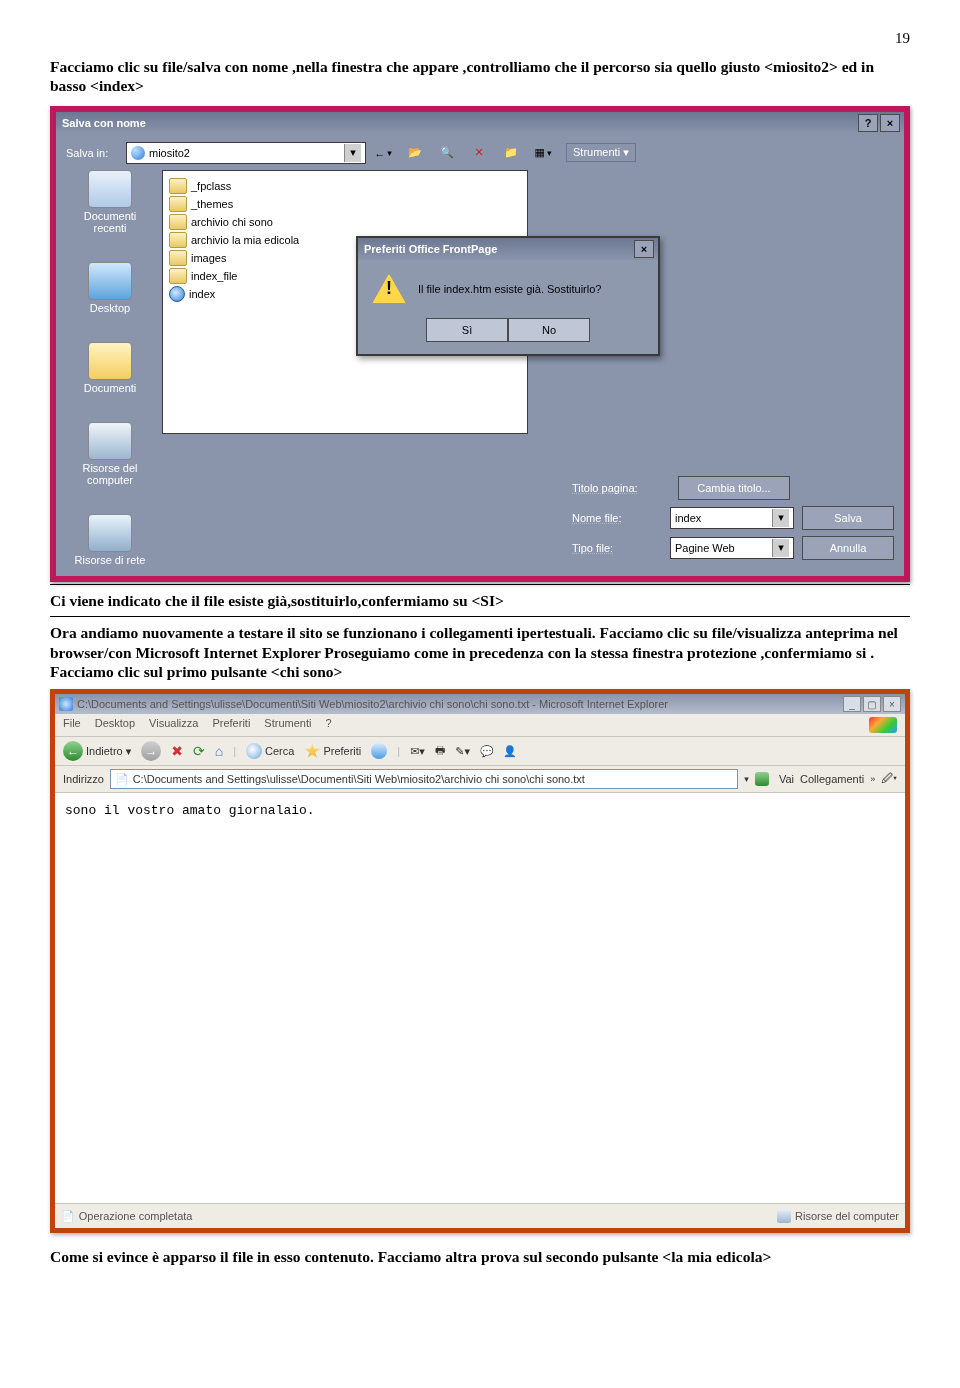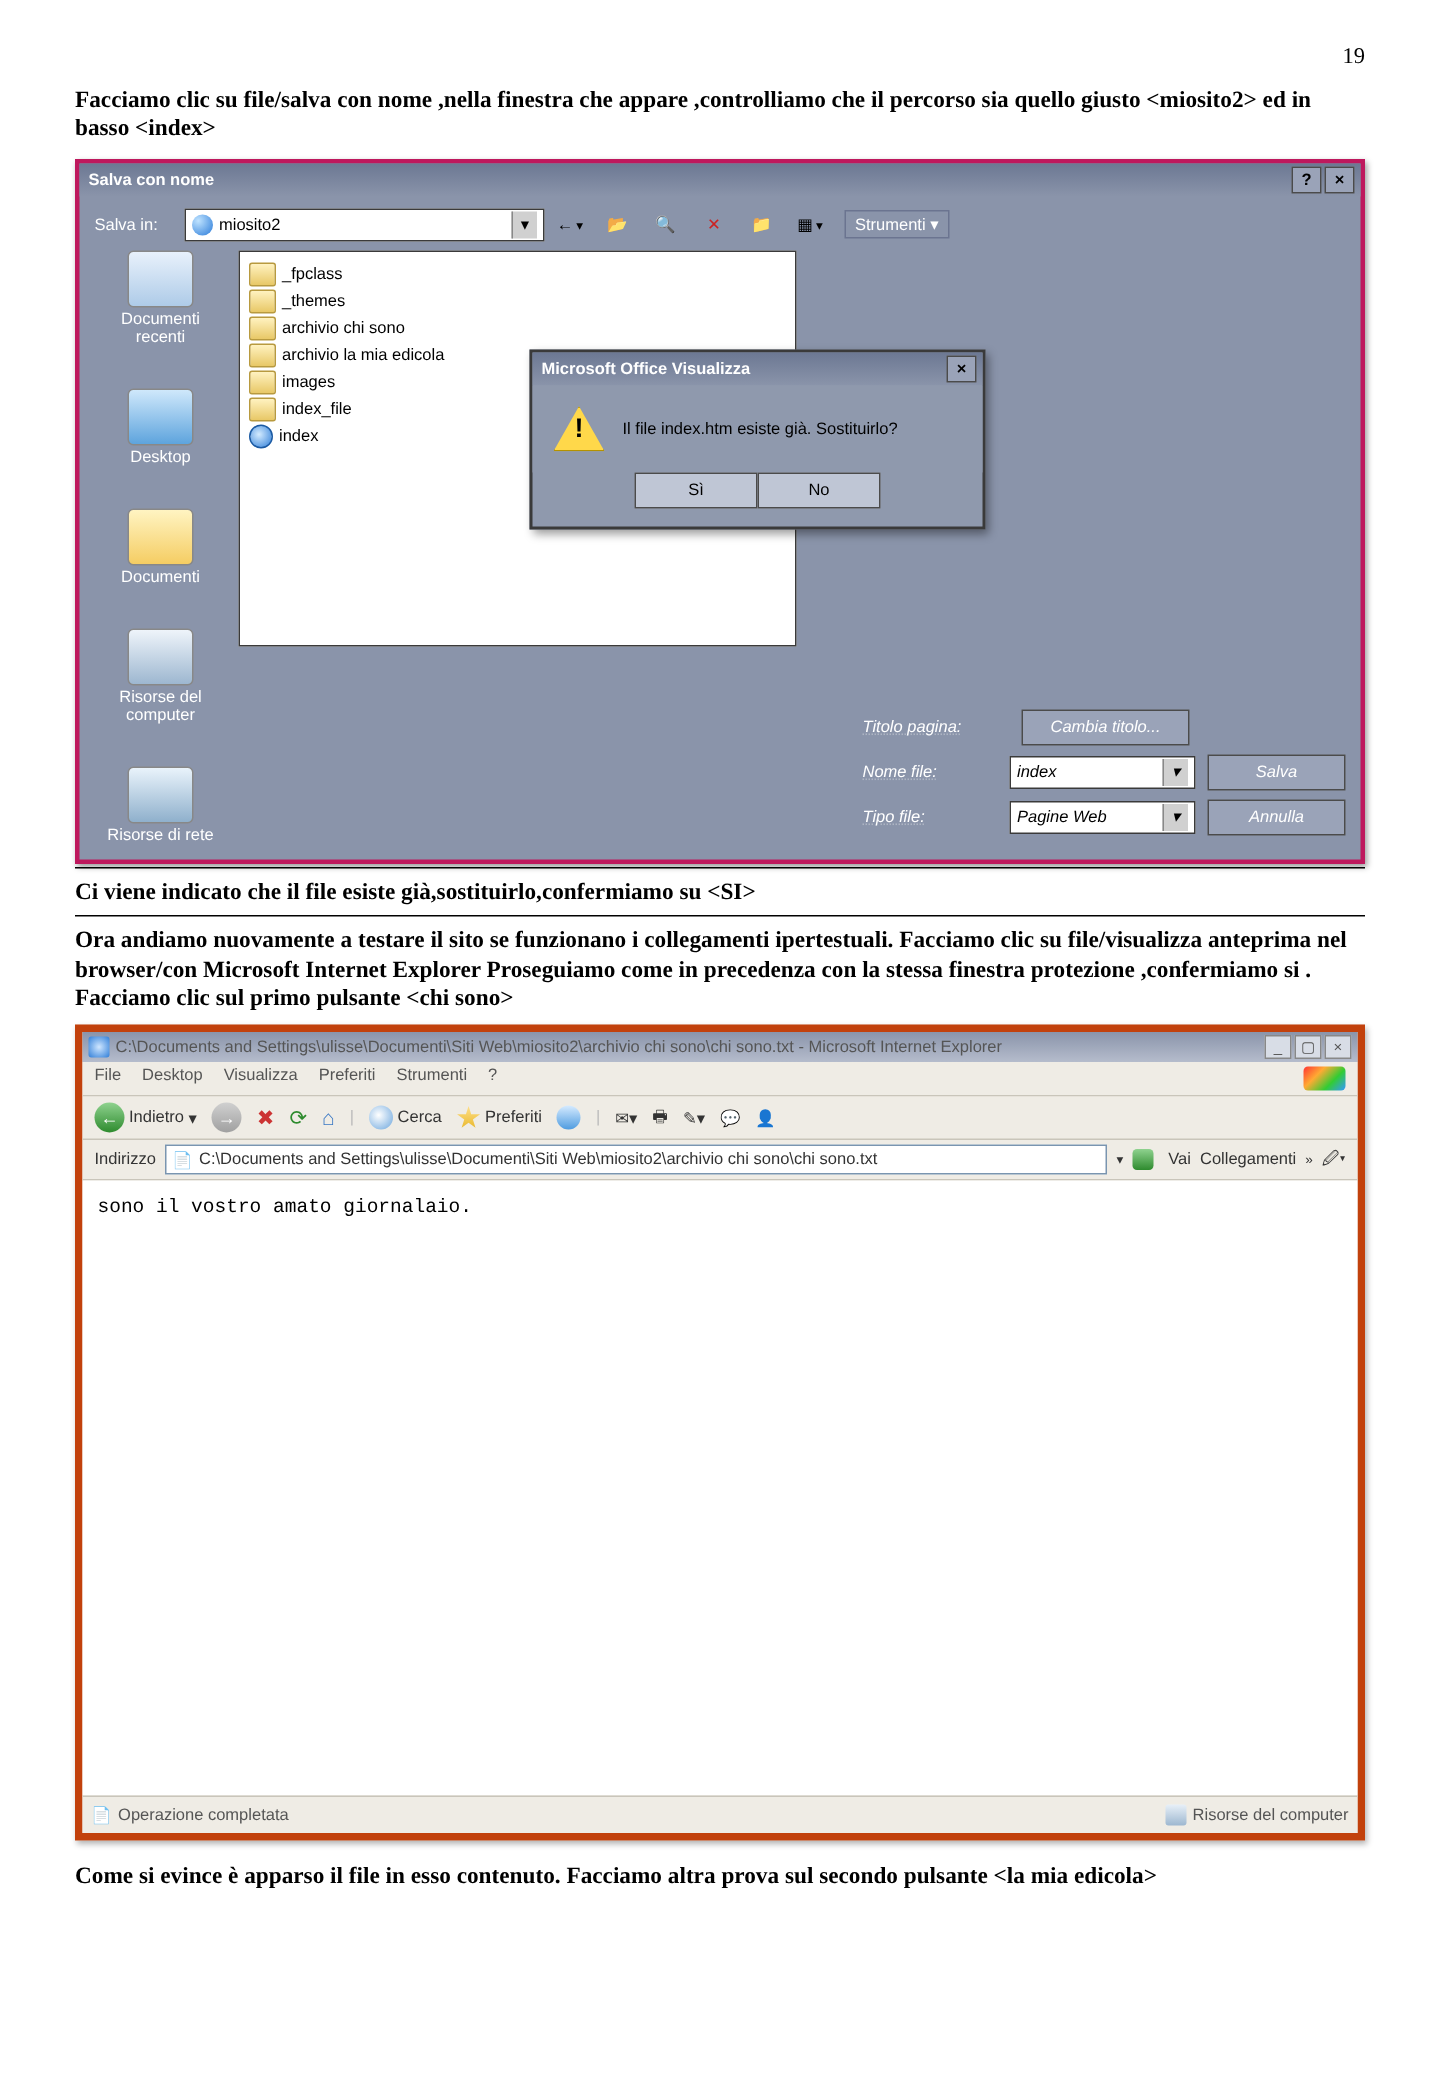--- a/index.html
+++ b/index.html
@@ -10,21 +10,21 @@
     background: #fff;
     width: 860px;
   }
   .page-number { text-align: right; font-size: 15px; margin-bottom: 10px; }
   .body-text { font-weight: bold; font-size: 15.5px; line-height: 1.25; margin: 6px 0; }
   hr.sep { border: none; border-top: 1px solid #000; margin: 2px 0; }
 
   
   .win-dialog {
     background: #8a94aa;
-    border: 3px solid #be185d;
+    border: 6px solid #be185d;
     box-shadow: 1px 2px 4px rgba(0,0,0,.4);
     font-family: Tahoma, Arial, sans-serif;
     font-size: 11px;
     color: #fff;
     position: relative;
     margin-top: 10px;
   }
   .win-titlebar {
     height: 22px;
     background: linear-gradient(#6c7893, #8a94aa);
@@ -78,21 +78,21 @@
   .file-pane .fi { display:flex; align-items:center; height:18px; }
   .fi .ficon {
     width:16px; height:14px; margin-right:4px; border-radius:2px;
     background: linear-gradient(#fff2c0,#e8c867); border:1px solid #b89a3f;
   }
   .fi .ficon.ie {
     background: radial-gradient(circle at 40% 40%, #d3ebff, #2f7ed8);
     border-radius:50%; border:1px solid #1b5aa3; width:14px;height:14px;
   }
 
-  .bottom-fields { margin-top:auto;font-style:italic; }
+  .bottom-fields { margin-top:auto; }
   .bottom-fields .row { margin-top:4px; }
   .bottom-fields .lbl { width:90px; color:#fff; text-decoration: underline dotted rgba(255,255,255,0.3); }
   .bottom-fields .combo { flex:1; }
   .btn-xp {
     background:#9aa3b8; color:#fff; border:1px solid #4b4b4b;
     height:22px; width:90px; display:inline-flex; align-items:center; justify-content:center;
   }
 
   
   .confirm-dialog {
@@ -255,21 +255,21 @@
               </div>
             <div class="btn-xp">Annulla</div>
           </div>
         </div>
       </div>
     </div>
   </div>
 
   <div class="confirm-dialog">
     <div class="win-titlebar">
-      <span class="title">Microsoft Office Visualizza</span>
+      <span class="title">Preferiti Office FrontPage</span>
       <span class="tb-btn">×</span>
     </div>
     <div class="cbody">
       <div class="warn-icon">!</div>
       <div>Il file index.htm esiste già. Sostituirlo?</div>
     </div>
     <div class="cbtns">
       <div class="btn-xp">Sì</div>
       <div class="btn-xp">No</div>
     </div>

